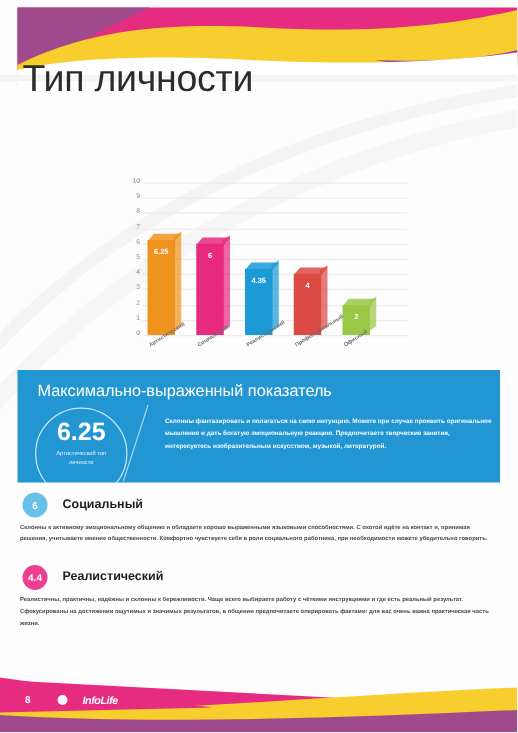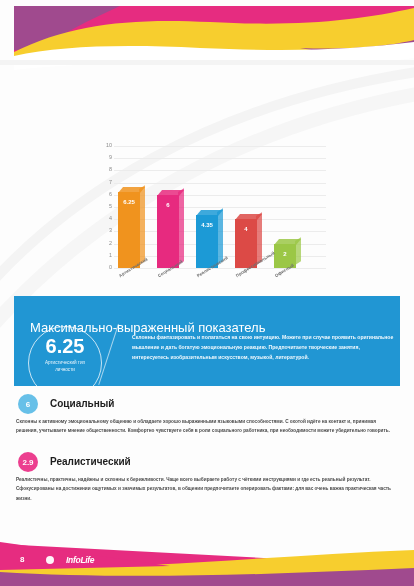--- a/index.html
+++ b/index.html
@@ -64,21 +64,21 @@
     position:absolute; font-size:4.4px; color:#6f6f6f; white-space:nowrap;
     transform-origin:left top; transform:rotate(-32deg); font-weight:600;
   }
 
   
   .blue-panel {
     position:absolute; left:14px; top:296px; width:386px; height:90px;
     background:#2196d3; color:#fff; overflow:hidden;
   }
   .blue-title {
-    position:absolute; left:16px; top:24px; font-size:13px; font-weight:400; color:#fff;
+    position:absolute; left:16px; top:9px; font-size:13px; font-weight:400; color:#fff;
   }
   .circle {
     position:absolute; left:14px; top:30px; width:74px; height:74px;
     border:1.4px solid rgba(255,255,255,.75); border-radius:50%;
     text-align:center;
   }
   .circle .num { margin-top:9px; font-size:20px; font-weight:700; line-height:1; color:#fff; }
   .circle .cap { margin-top:4px; font-size:4.6px; line-height:1.45; color:#eaf6fd; padding:0 8px; }
   .divider {
     position:absolute; left:104px; top:28px; width:1px; height:64px;
@@ -133,20 +133,21 @@
   </div>
 
   <div class="bg-swirl">
     <svg width="414" height="280" viewBox="0 0 414 280">
       <path d="M-40,260 C60,130 220,40 430,10 L430,0 L-40,0 Z" fill="none" stroke="#f4f4f4" stroke-width="10"></path>
       <path d="M-20,280 C90,150 250,60 440,30" fill="none" stroke="#f6f6f6" stroke-width="14"></path>
     </svg>
   </div>
 
   <div class="title-wrap">
+    <div class="page-title">Тип личности</div>
   </div>
 
   <div class="chart-area">
     <div class="ticks">
         <span style="top: 0px;">10</span>
         <span style="top: 12.2px;">9</span>
         <span style="top: 24.4px;">8</span>
         <span style="top: 36.6px;">7</span>
         <span style="top: 48.8px;">6</span>
         <span style="top: 61px;">5</span>
@@ -223,21 +224,21 @@
   <div class="section" id="sec0" style="top:394px;">
     <div class="sec-head">
       <div class="badge" style="background: rgb(103, 192, 232);">6</div>
       <div class="sec-title">Социальный</div>
     </div>
     <div class="sec-body">Склонны к активному эмоциональному общению и обладаете хорошо выраженными языковыми способностями. С охотой идёте на контакт и, принимая решения, учитываете мнение общественности. Комфортно чувствуете себя в роли социального работника, при необходимости можете убедительно говорить.</div>
   </div>
 
   <div class="section" id="sec1" style="top:452px;">
     <div class="sec-head">
-      <div class="badge" style="background: rgb(236, 63, 143);">2.9</div>
+      <div class="badge" style="background: rgb(236, 63, 143);">4.4</div>
       <div class="sec-title">Реалистический</div>
     </div>
     <div class="sec-body">Реалистичны, практичны, надёжны и склонны к бережливости. Чаще всего выбираете работу с чёткими инструкциями и где есть реальный результат. Сфокусированы на достижении ощутимых и значимых результатов, в общении предпочитаете оперировать фактами: для вас очень важна практическая часть жизни.</div>
   </div>
 
   <div class="footer">
     <svg width="414" height="50" viewBox="0 0 414 50">
       <path d="M0,8 L414,30 L414,50 L0,50 Z" fill="#E62C80"></path>
       <path d="M0,30 C120,36 260,20 414,14 L414,36 C280,44 130,50 0,46 Z" fill="#F7CE2E"></path>
       <path d="M0,36 C130,44 280,38 414,32 L414,50 L0,50 Z" fill="#A04A8E"></path>

